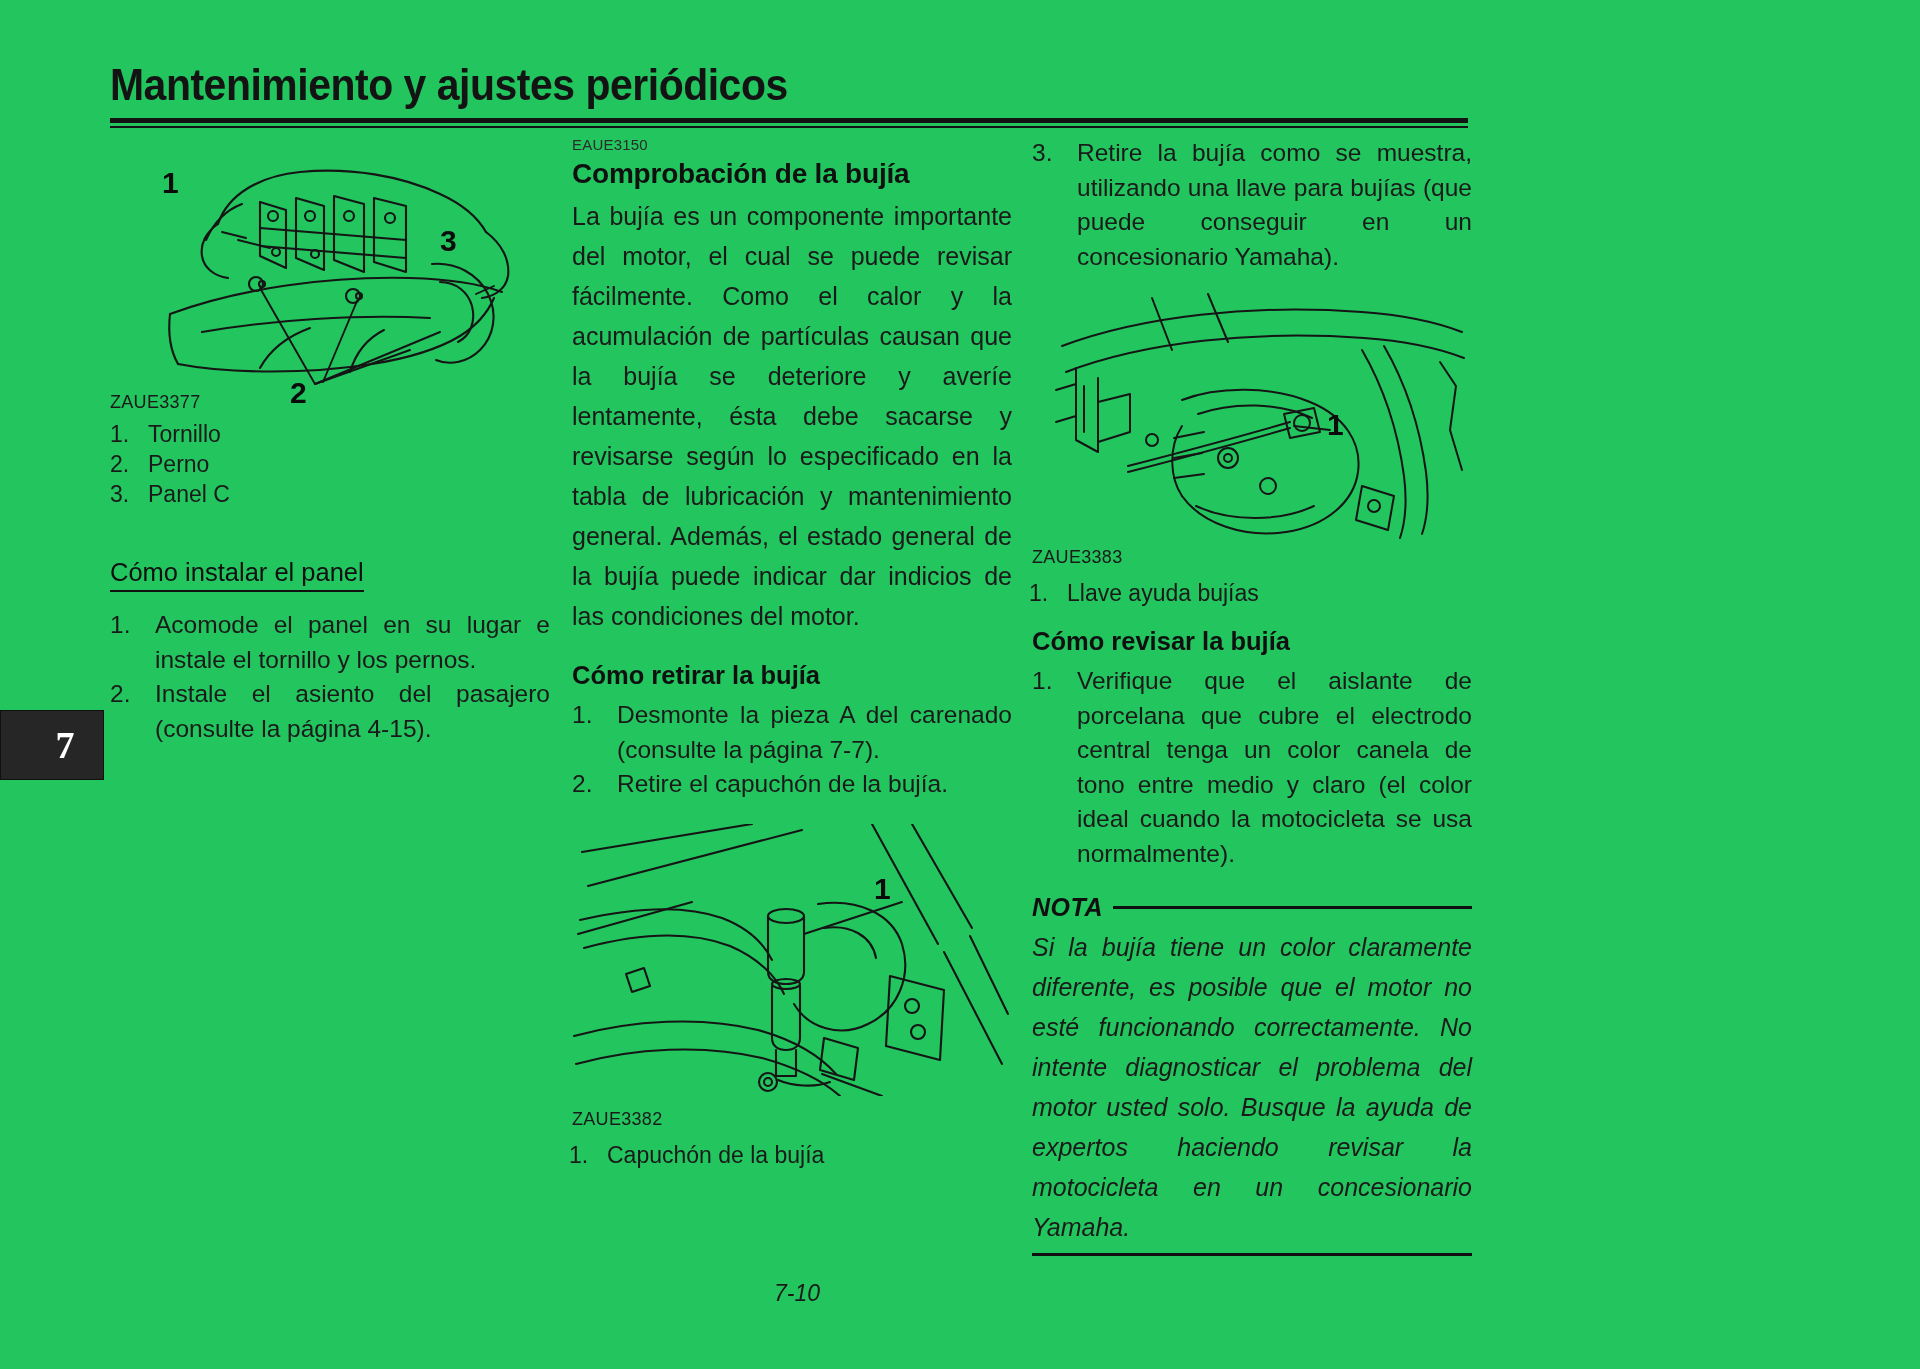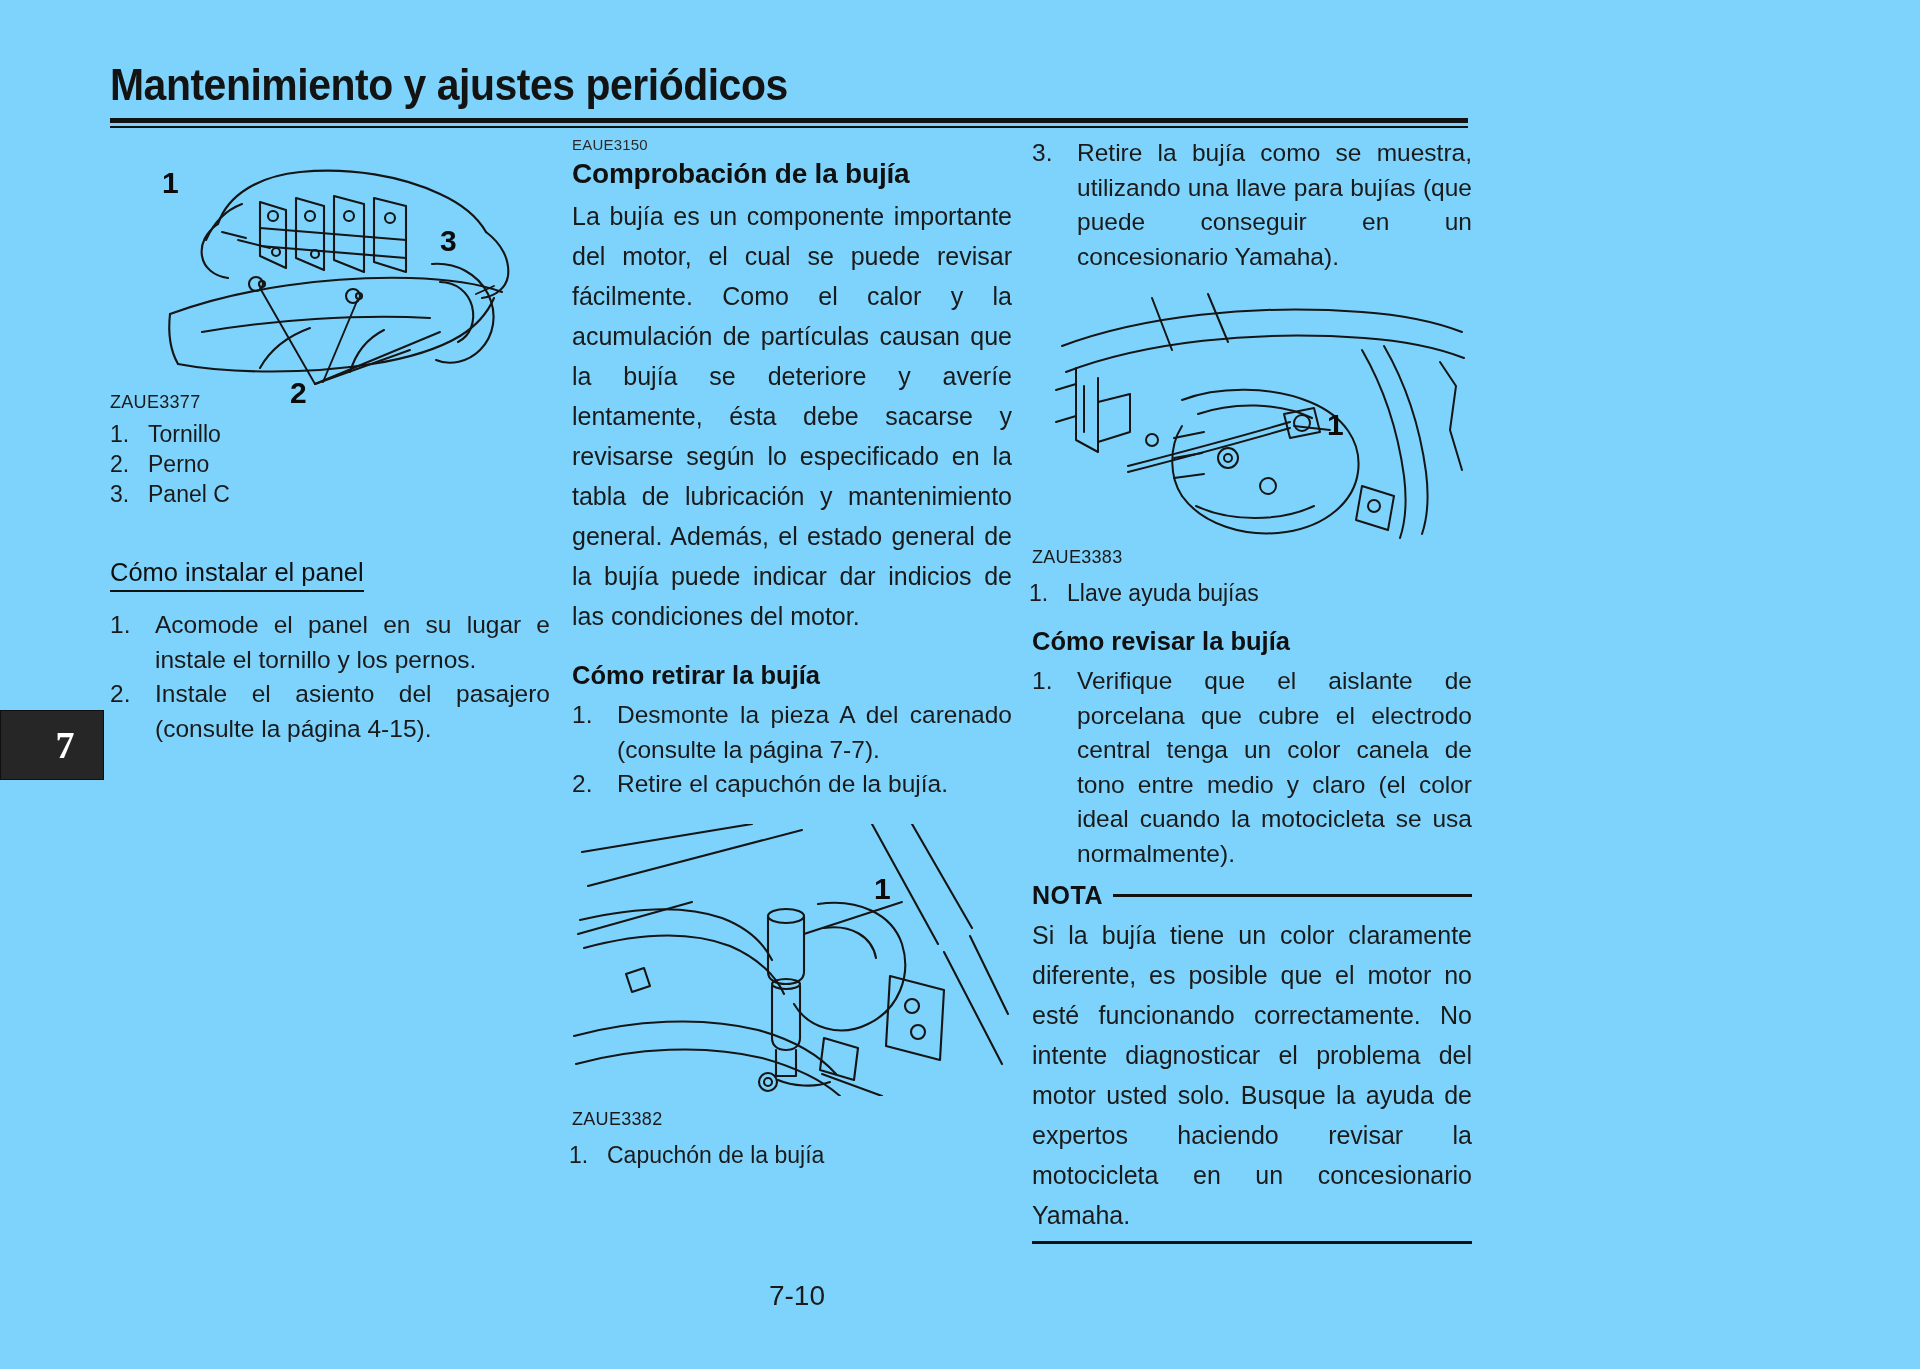--- a/index.html
+++ b/index.html
@@ -13,21 +13,21 @@
     font-family: "Liberation Sans", sans-serif;
     color: #111111;
     overflow: hidden;
   }
 
   
   .page {
     position: absolute;
     left: 0; top: 0;
     width: 1920px; height: 1369px;
-    background: #7dd3fc;
+    background: #22c55e;
   }
 
   
   .page-title {
     position: absolute;
     left: 110px; top: 58px;
     width: 1360px;
     font-family: "Liberation Sans", sans-serif;
     font-weight: bold;
     font-size: 44px;
@@ -161,21 +161,21 @@
   .fig-canvas { position: relative; width: 440px; }
   .fig-canvas svg { display: block; width: 100%; height: 100%; }
   .calloutnum {
     position: absolute;
     font-size: 30px;
     font-weight: bold;
     color: #0b0b0b;
   }
 
   
-  .nota-wrap { margin-top: 10px; }
+  .nota-wrap { margin-top: 22px; font-style: italic; }
   .nota-head-row {
     display: flex;
     align-items: center;
     gap: 10px;
     margin-bottom: 5px;
   }
   .nota-head {
     font-size: 25px;
     font-weight: bold;
     letter-spacing: 0.5px;
@@ -212,22 +212,23 @@
     color: #ffffff;
     padding-left: 26px;
   }
 
   
   .footer {
     position: absolute;
     left: 0; top: 1280px;
     width: 1744px;
     text-align: center;
-    font-size: 28px;
+    font-size: 23px;
     color: #1a1a1a;
+    font-style: italic;
   }
   .footer .inner { display: inline-block; margin-left: -150px; }
 </style>
 </head>
 <body>
 
 <div class="page">
 
   <div class="page-title">Mantenimiento y ajustes periódicos</div>
   <div class="title-rule"></div>

